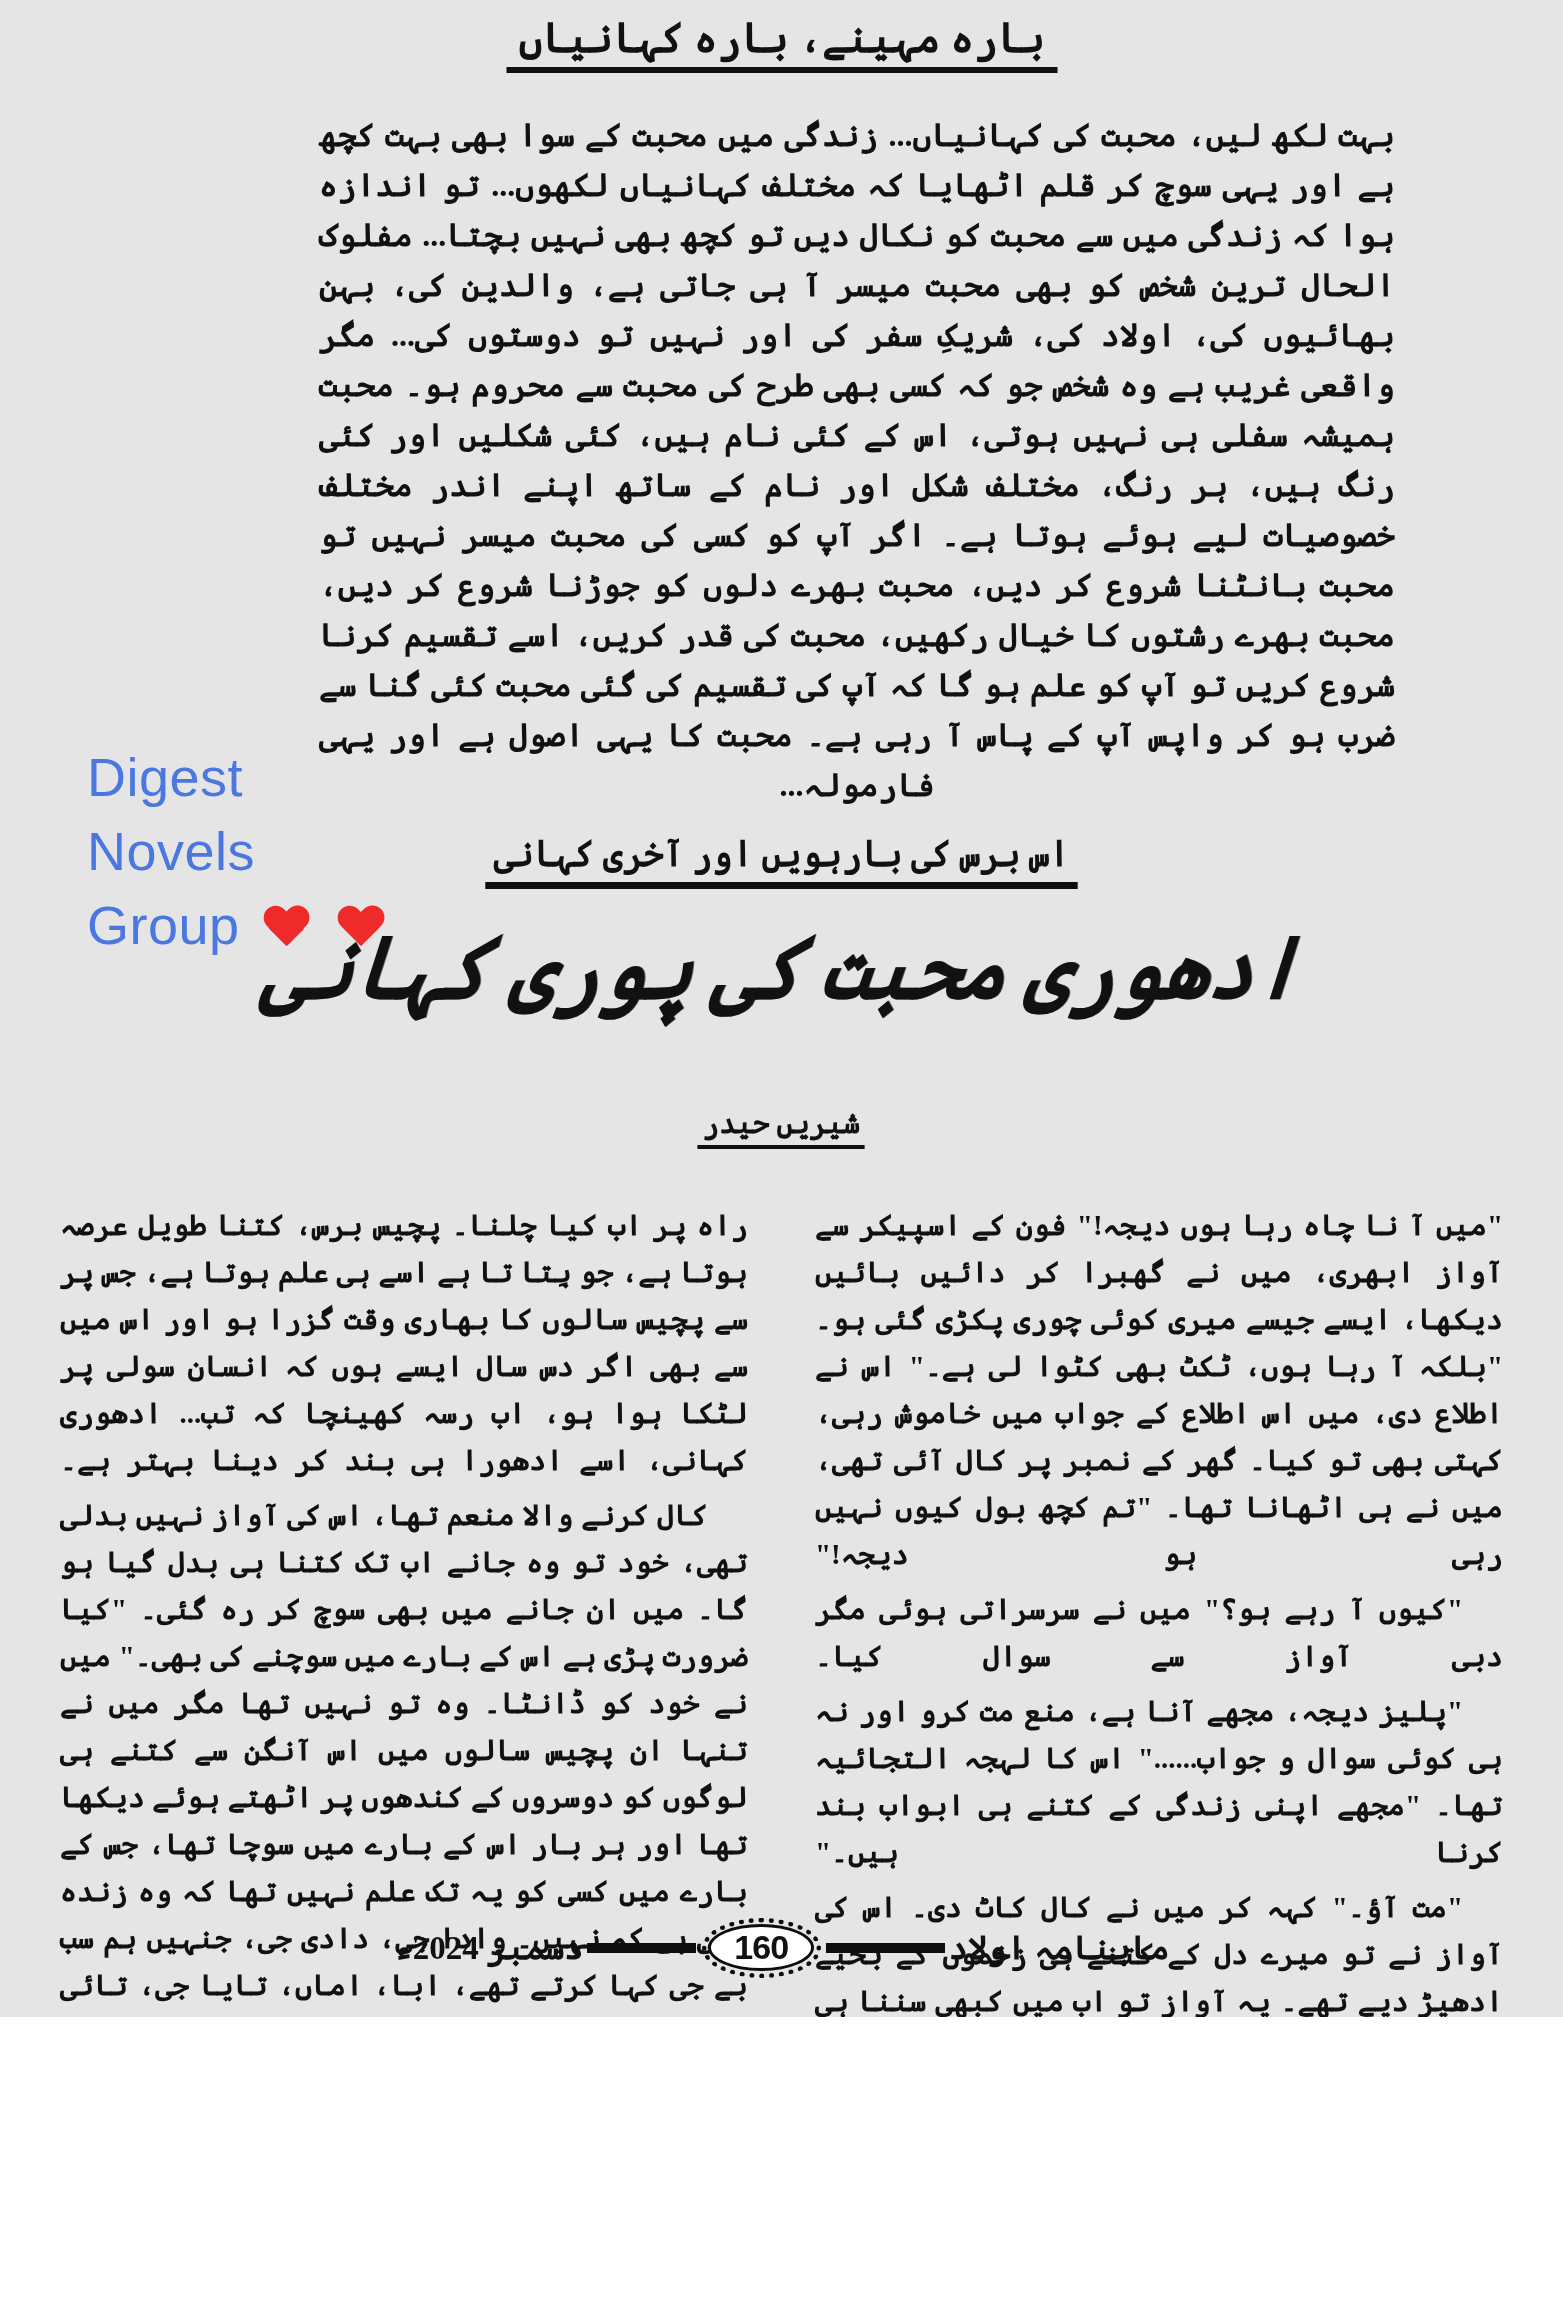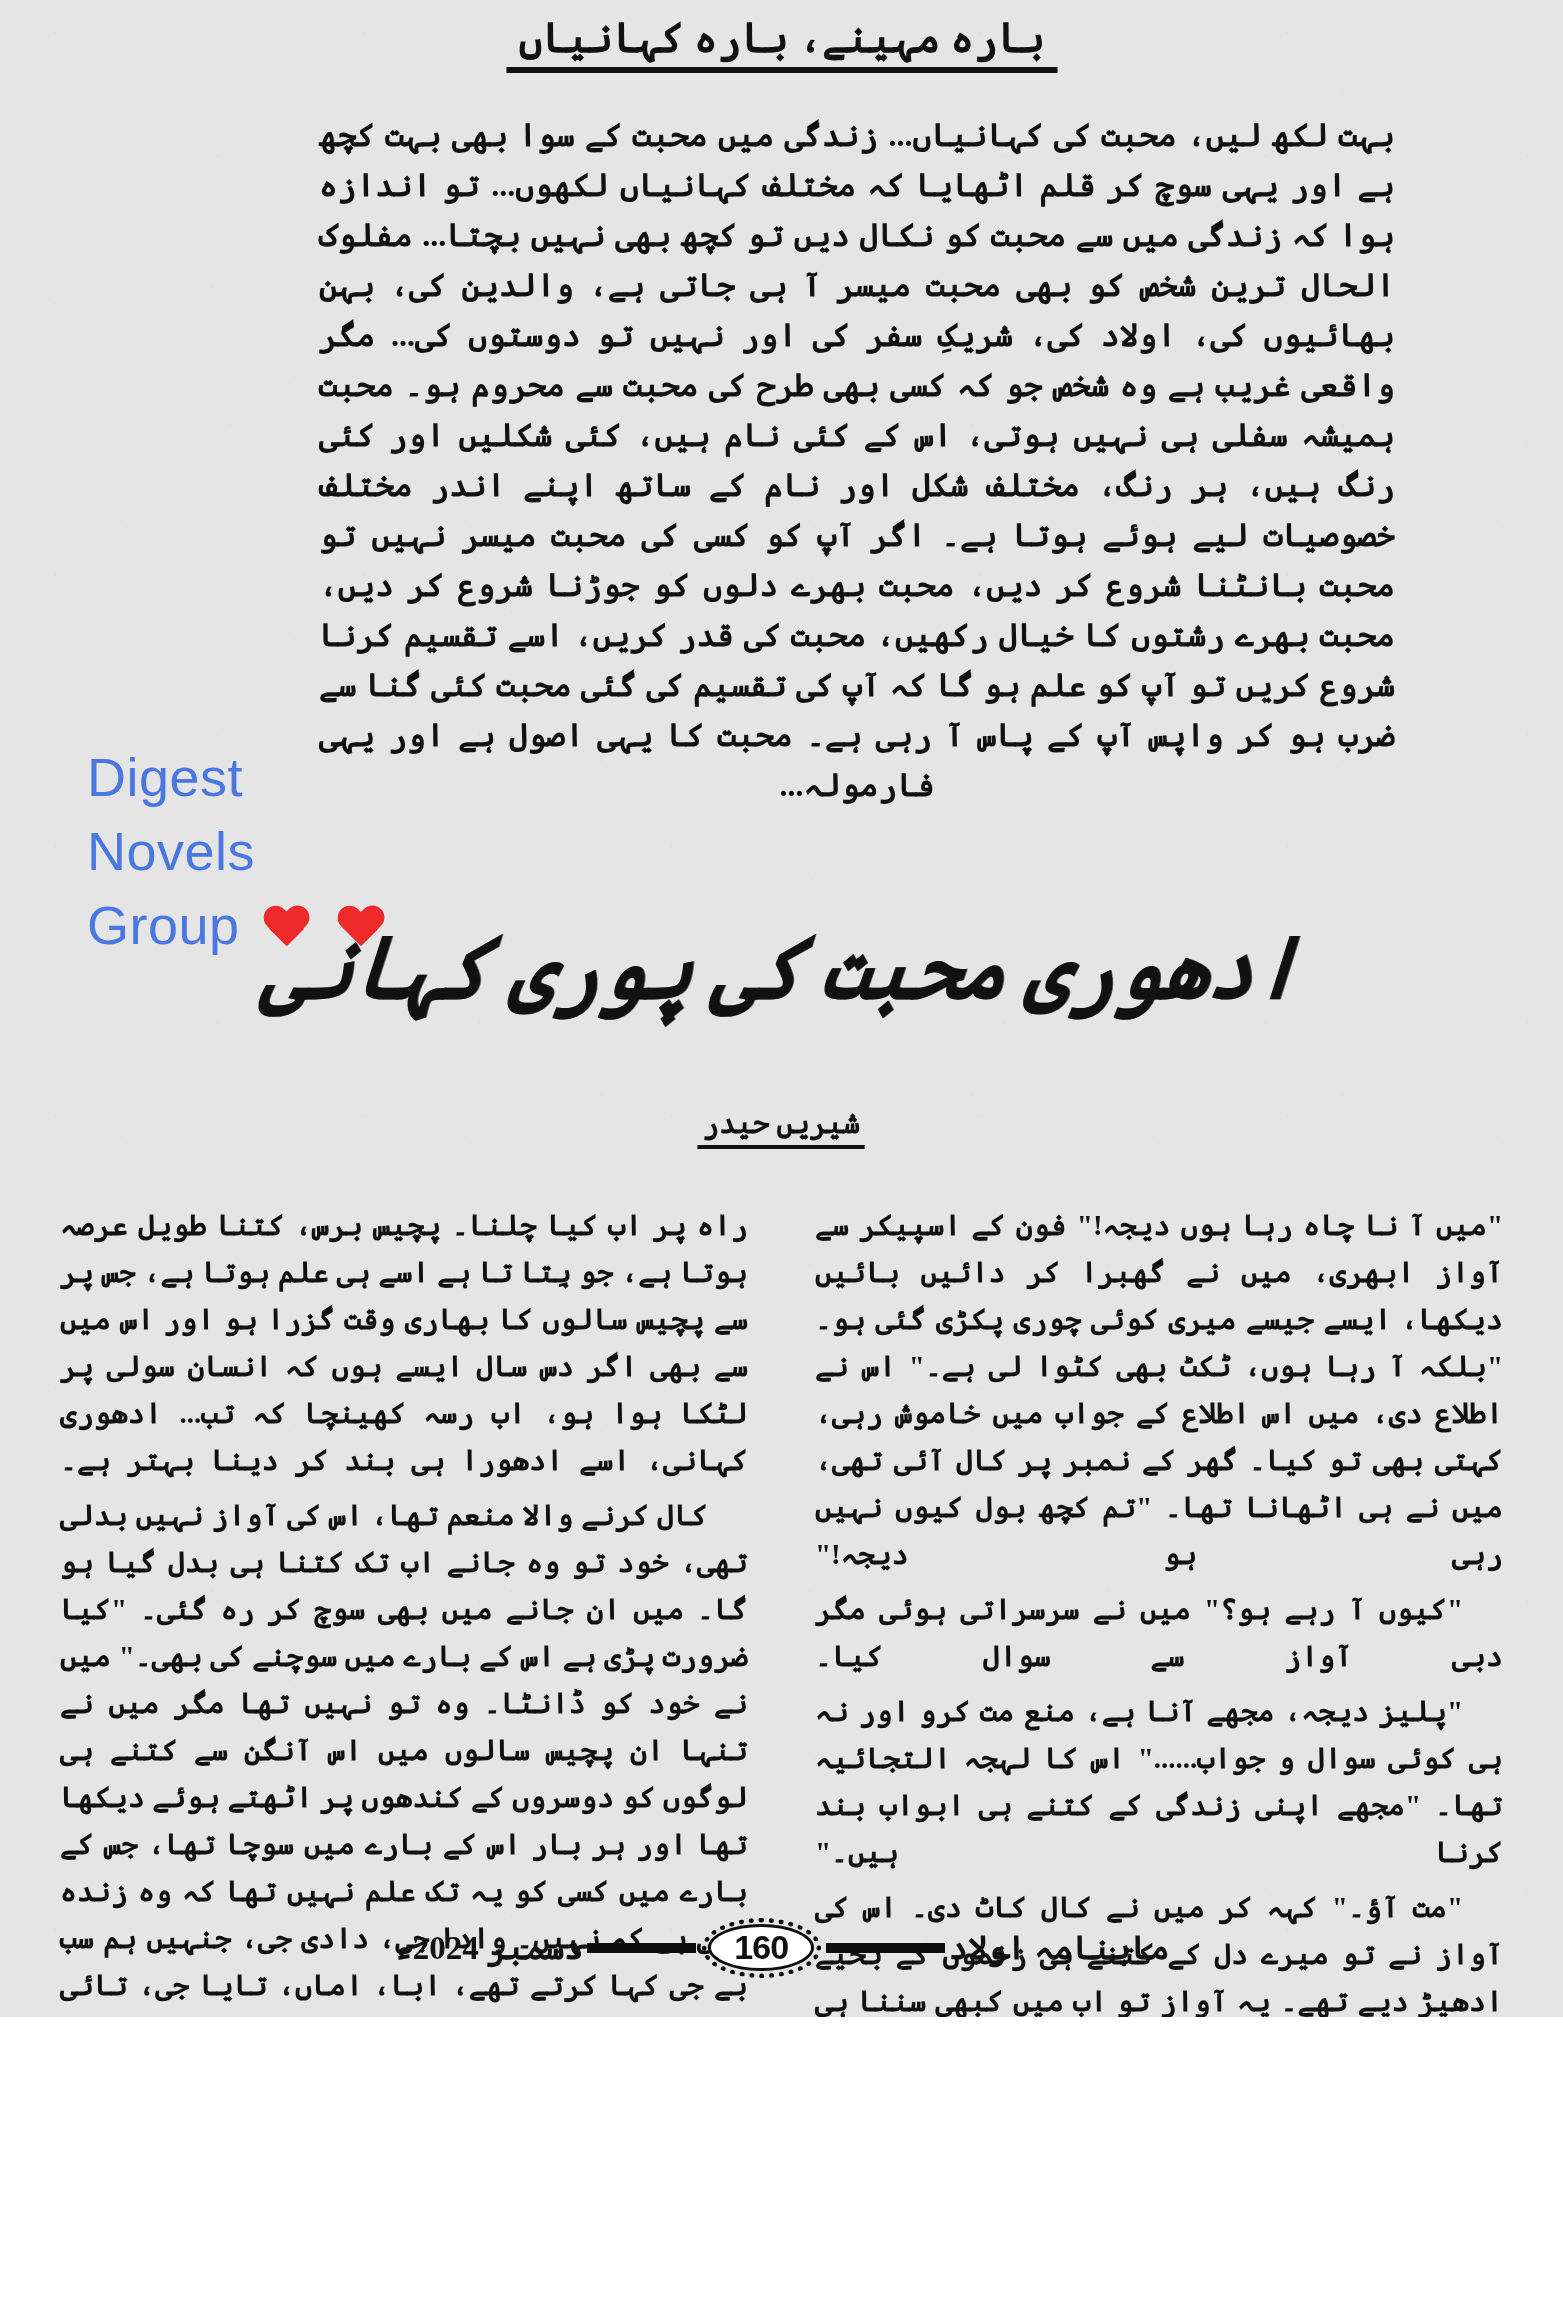--- a/index.html
+++ b/index.html
@@ -287,20 +287,23 @@
     <span class="wm-line">Novels</span>
     <span class="wm-line">
       <span>Group</span>
       <span id="watermark-hearts">
         <span class="heart"></span>
         <span class="heart"></span>
       </span>
     </span>
   </div>
 
+  <div id="subhead-wrap">
+    <div id="subhead" class="urdu">اس برس کی بارہویں اور آخری کہانی</div>
+  </div>
 
   <div id="maintitle-wrap">
     <div id="maintitle" class="urdu">ادھوری محبت کی پوری کہانی</div>
   </div>
 
   <div id="byline-wrap">
     <div id="byline" class="urdu">شیریں حیدر</div>
   </div>
 
   <div id="columns">

